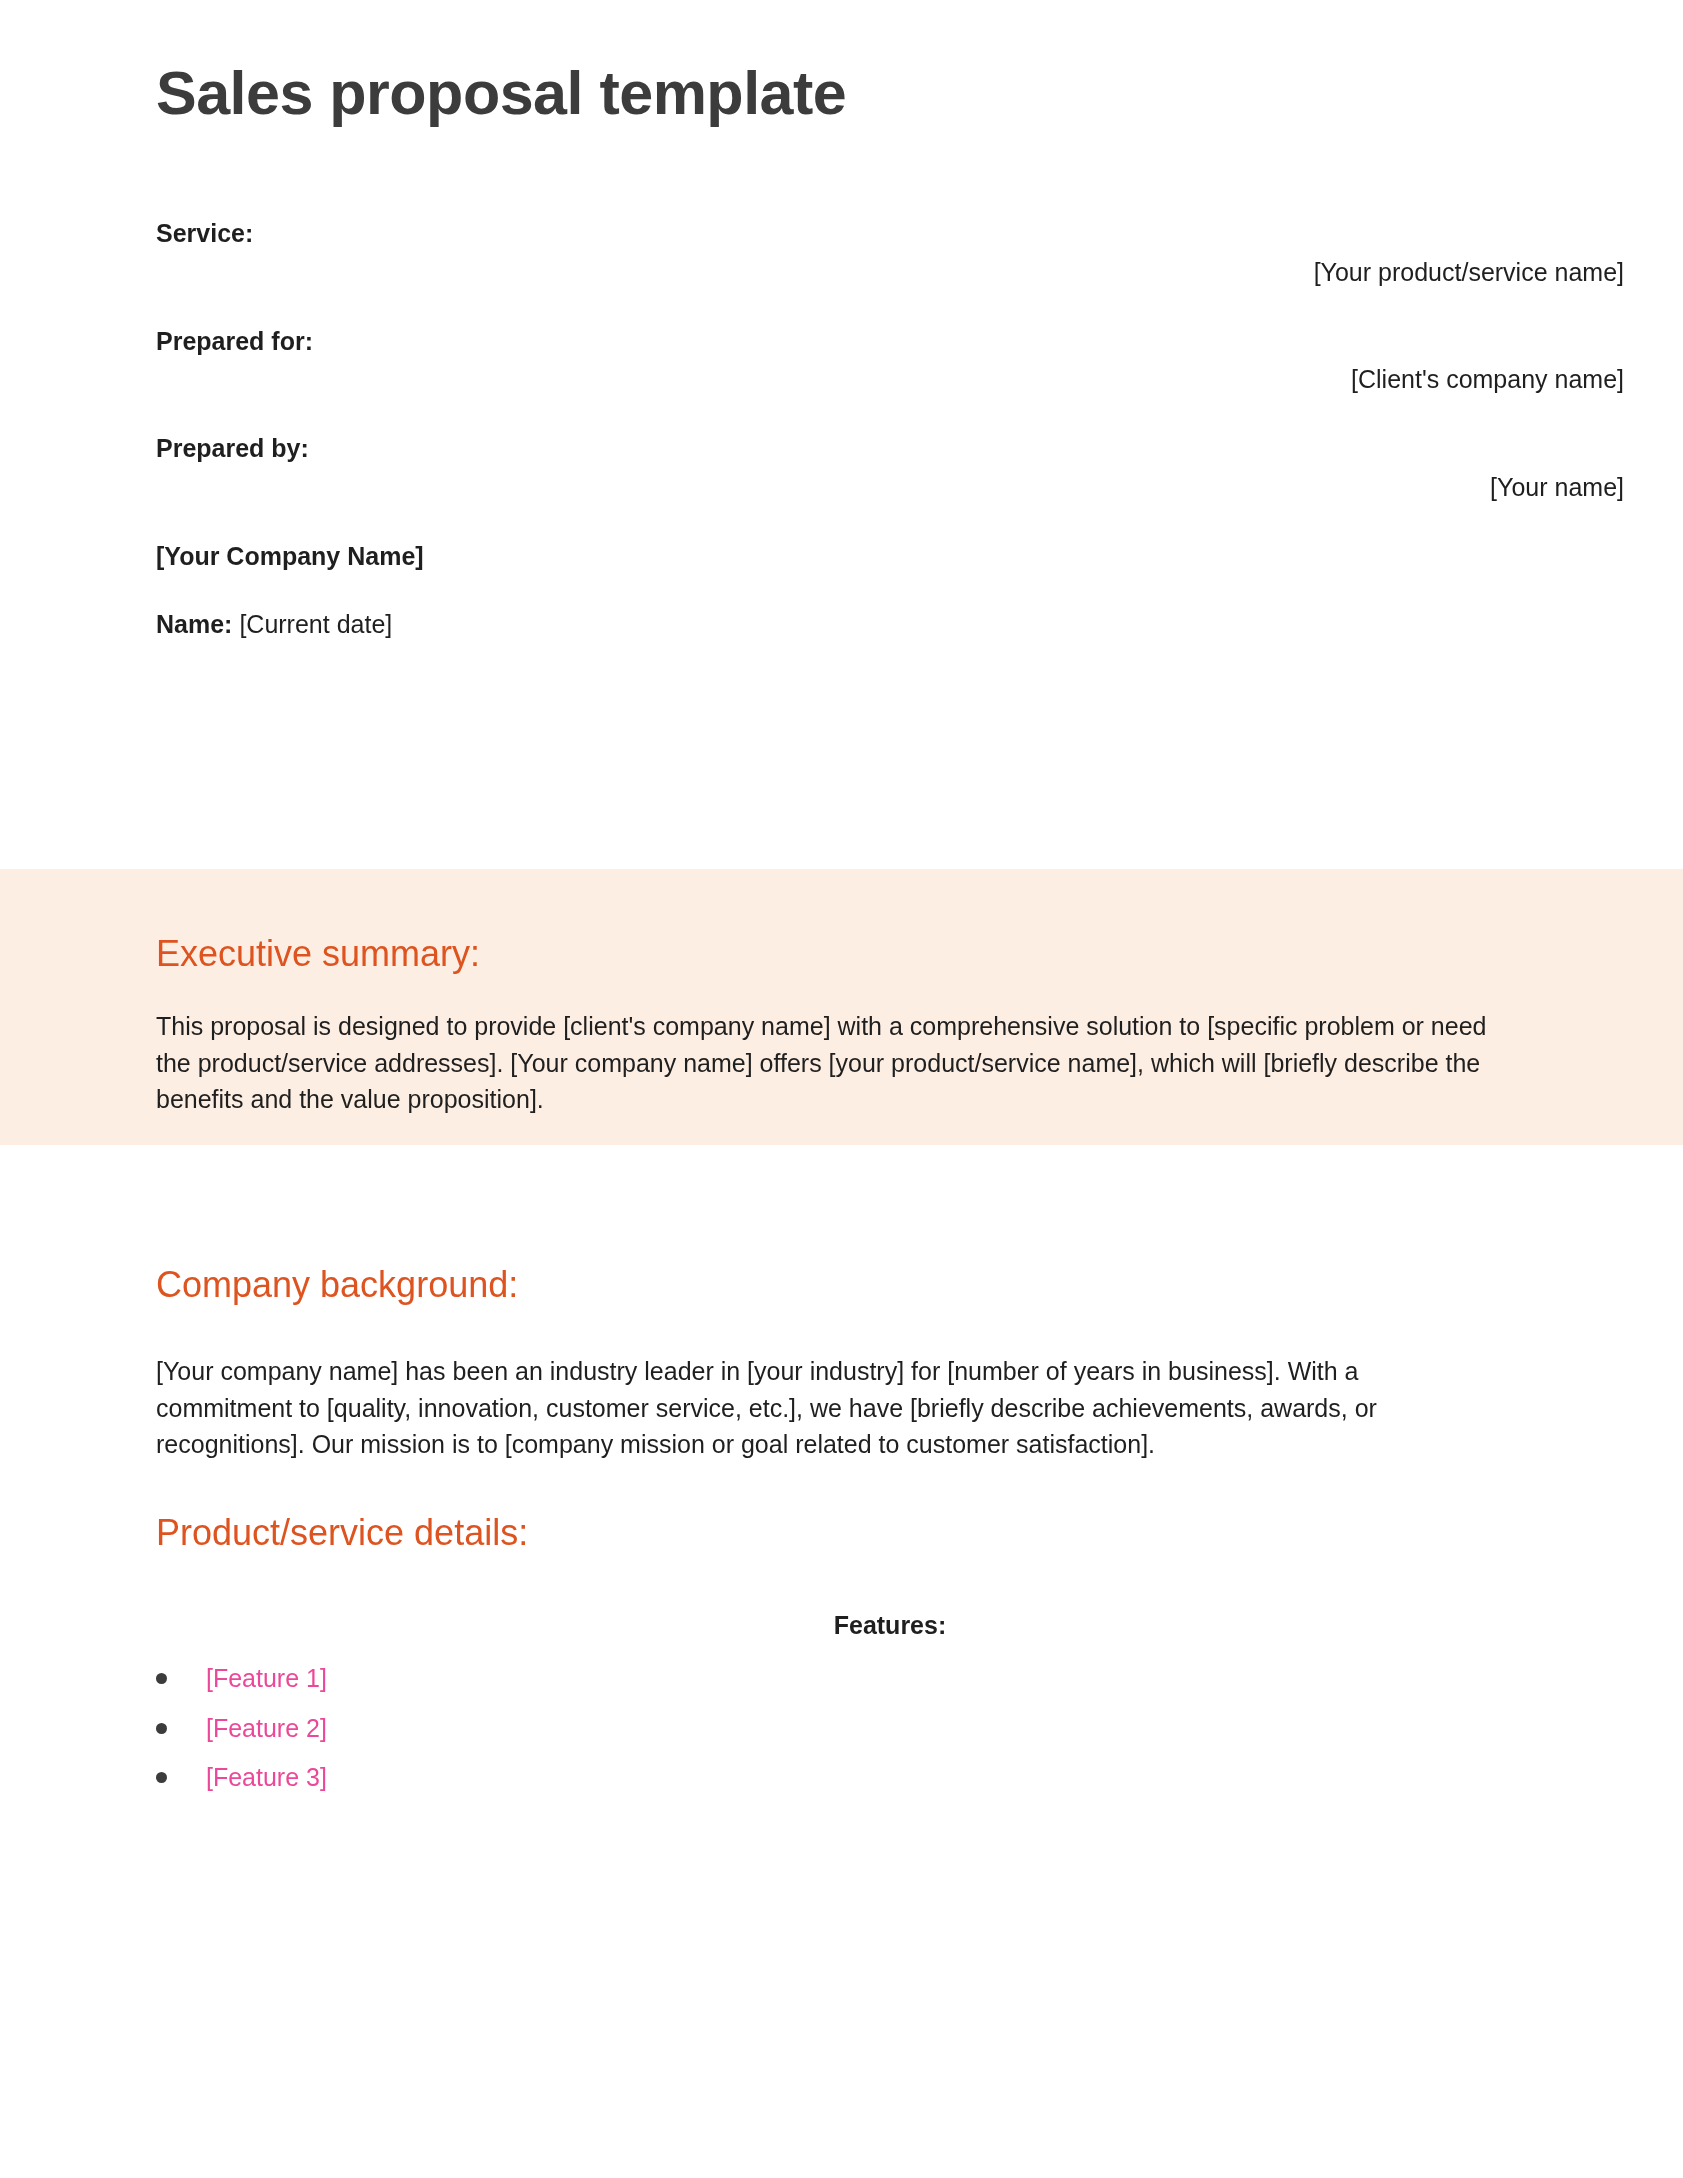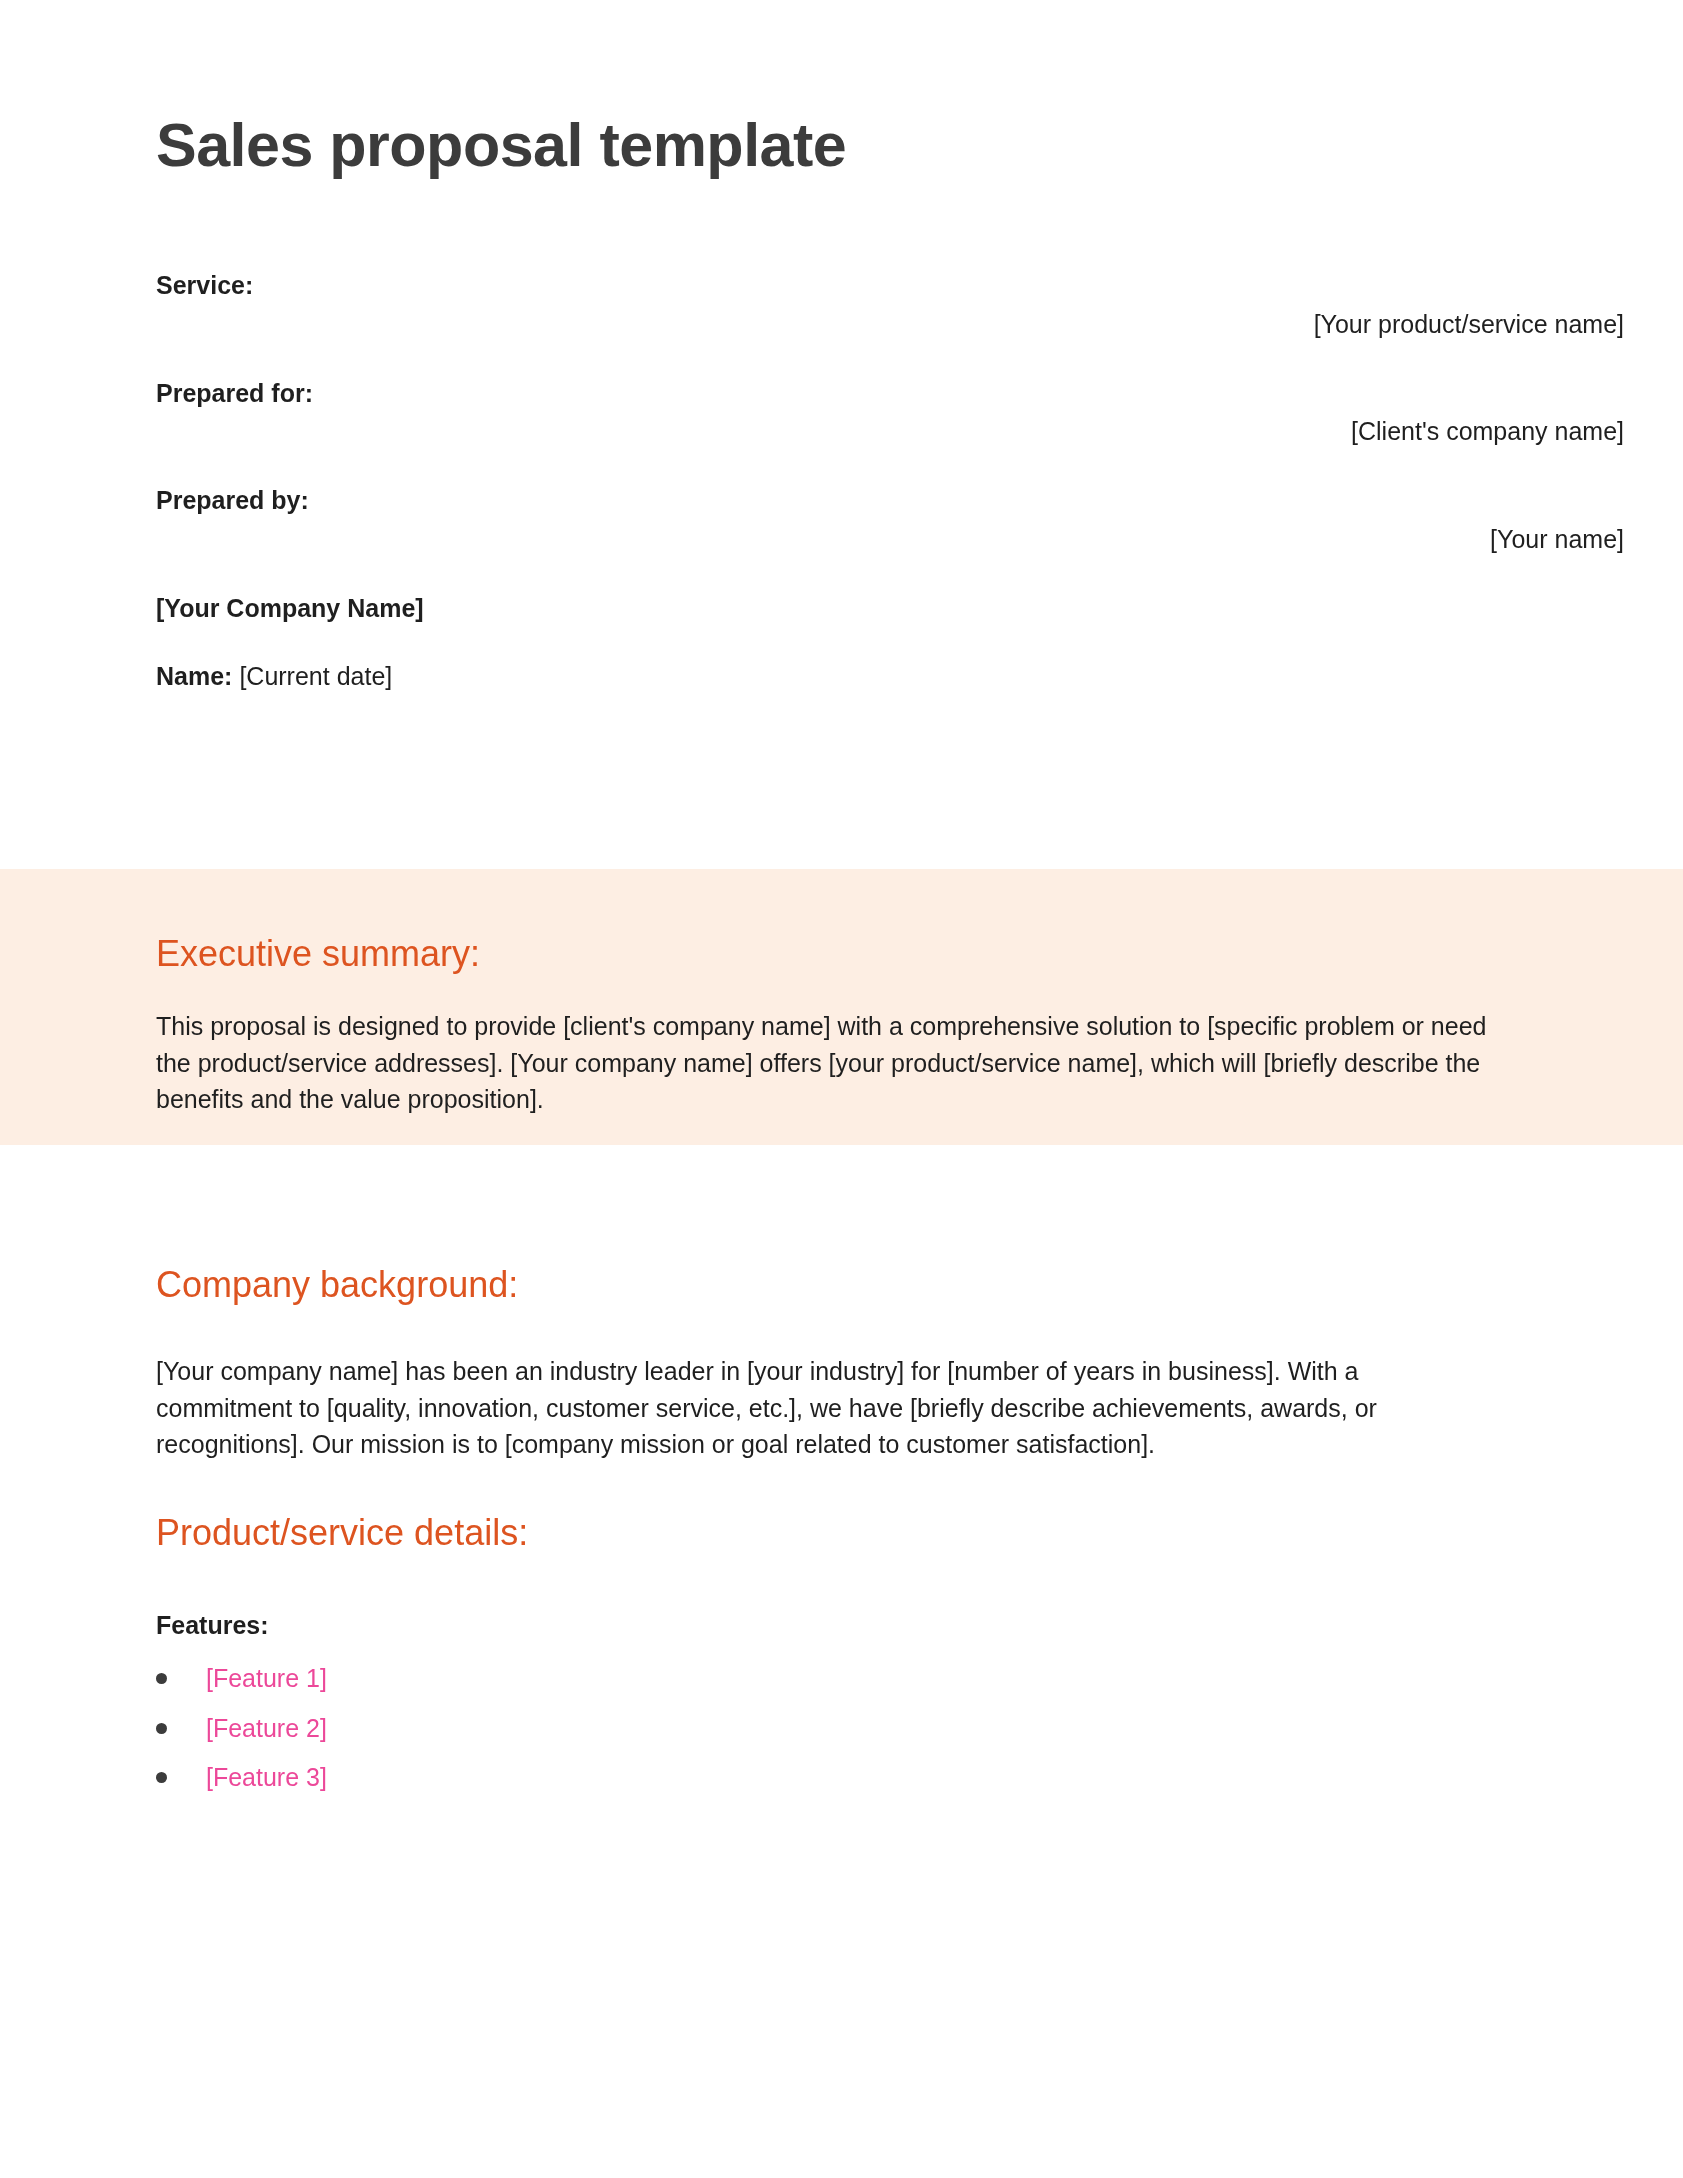--- a/index.html
+++ b/index.html
@@ -28,21 +28,21 @@
     padding-left: 156px;
     padding-right: 59px;
   }
 
   
   .doc-title {
     font-size: 61px;
     font-weight: bold;
     color: #3c3c3c;
     letter-spacing: -0.5px;
-    padding-top: 112px;
+    padding-top: 60px;
     line-height: 1.1;
     margin: 0;
   }
 
   
   .meta-block {
     margin-top: 87px;
   }
   .meta-pair {
     margin-bottom: 30px;
@@ -131,20 +131,21 @@
     margin-top: 44px;
     max-width: 1317px;
   }
 
   .sub-label {
     font-size: 25px;
     font-weight: bold;
     color: #1f1f1f;
     margin: 0;
     line-height: 1.5;
+    text-align: center;
   }
 
   .features-sub {
     margin-top: 50px;
   }
 
   ul.feature-list {
     list-style: none;
     margin: 16px 0 0 0;
     padding: 0;

